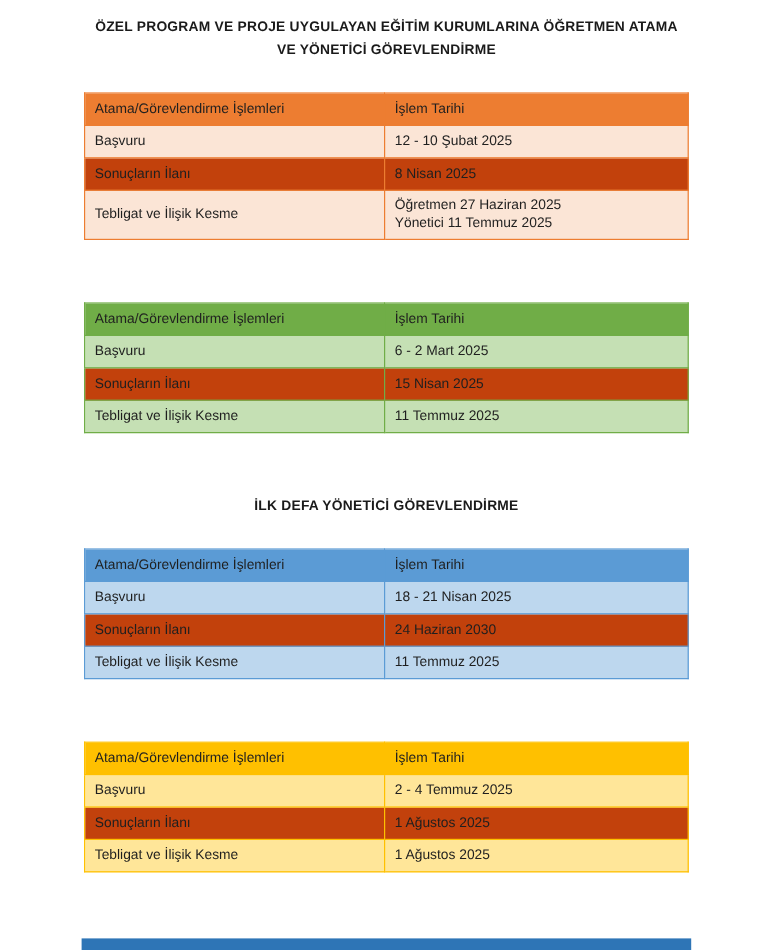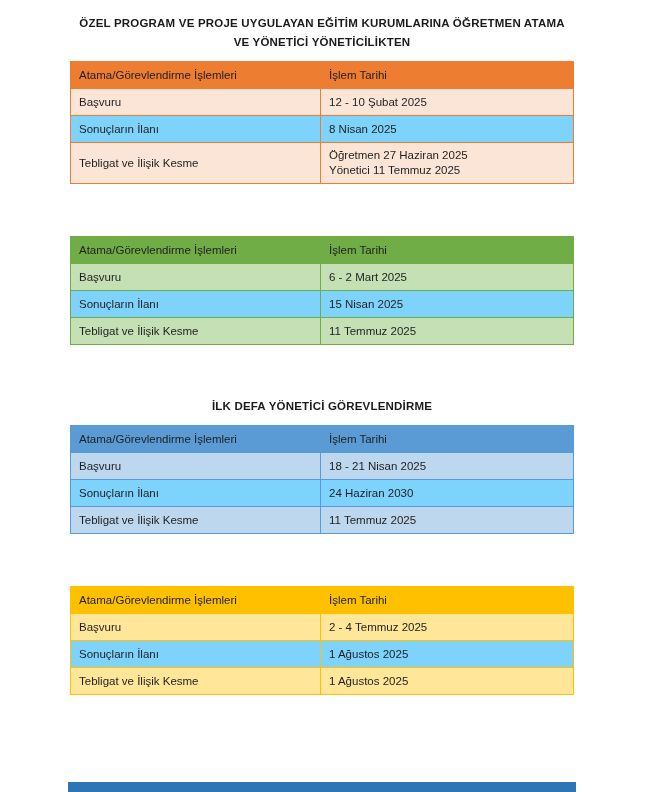--- a/index.html
+++ b/index.html
@@ -20,59 +20,59 @@
     font-weight: bold;
     line-height: 19px;
     text-align: center;
     color: #1a1a1a;
     letter-spacing: 0.2px;
   }
   table.schedule-table {
     border-collapse: collapse;
     table-layout: fixed;
     width: 100%;
-    margin-top: 9px;
+    margin-top: 25px;
     border-radius: 29px;
   }
   col.c1 { width: 49.7%; }
   col.c2 { width: 50.3%; }
   .schedule-table th, .schedule-table td {
     border: 1px solid var(--border);
     font-size: 11.5px;
     font-weight: normal;
     text-align: left;
     vertical-align: middle;
     padding: 5px 8px;
     line-height: 15px;
     color: #1f1f1f;
   }
   .schedule-table thead th {
     background: var(--hdr);
     border-color: var(--hdr);
     border-bottom: 1px solid var(--border);
     height: 16px;
   }
-  .schedule-table tbody td { background: #7dd3fc; height: 16px; }
+  .schedule-table tbody td { background: #c2410c; height: 16px; }
   .schedule-table tbody tr:nth-child(odd) td { background: var(--band); }
   .cell-value { white-space: pre-line; }
   .next-page-edge {
     position: absolute;
     left: 68px;
     width: 508px;
     bottom: 0;
     height: 10px;
   }
 </style>
 </head>
 <body>
 
 <div class="content">
 
   <section class="section" style="--hdr: #ED7D31; --band: #FBE5D6; --border: #ED7D31;">
-    <h2 class="section-title">ÖZEL PROGRAM VE PROJE UYGULAYAN EĞİTİM KURUMLARINA ÖĞRETMEN ATAMA VE YÖNETİCİ YÖNETİCİLİKTEN</h2>
+    <h2 class="section-title">ÖZEL PROGRAM VE PROJE UYGULAYAN EĞİTİM KURUMLARINA ÖĞRETMEN ATAMA VE YÖNETİCİ GÖREVLENDİRME</h2>
     <table class="schedule-table">
       <colgroup>
           <col class="c1">
           <col class="c2">
         </colgroup>
       <thead>
         <tr>
           <th>Atama/Görevlendirme İşlemleri</th>
           <th>İşlem Tarihi</th>
         </tr>

